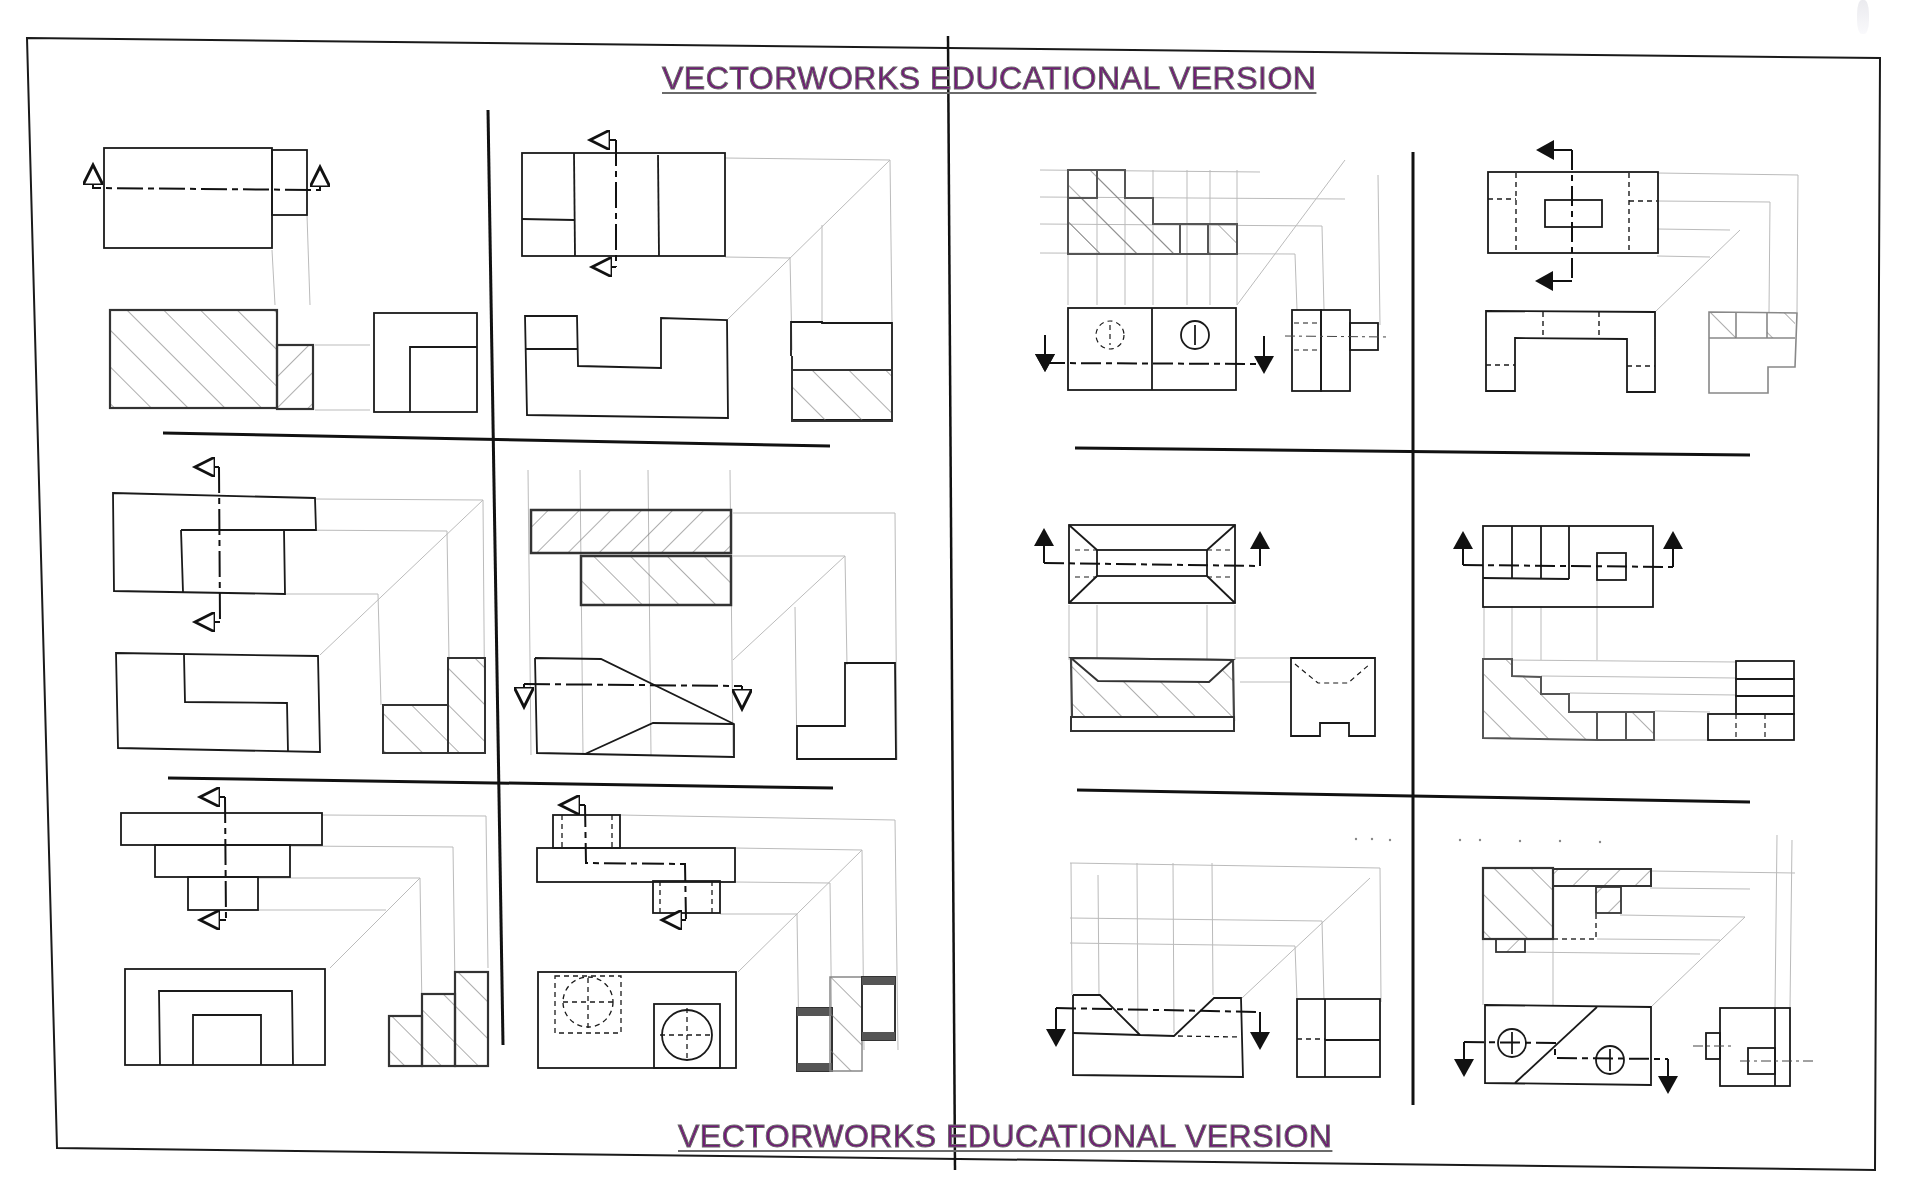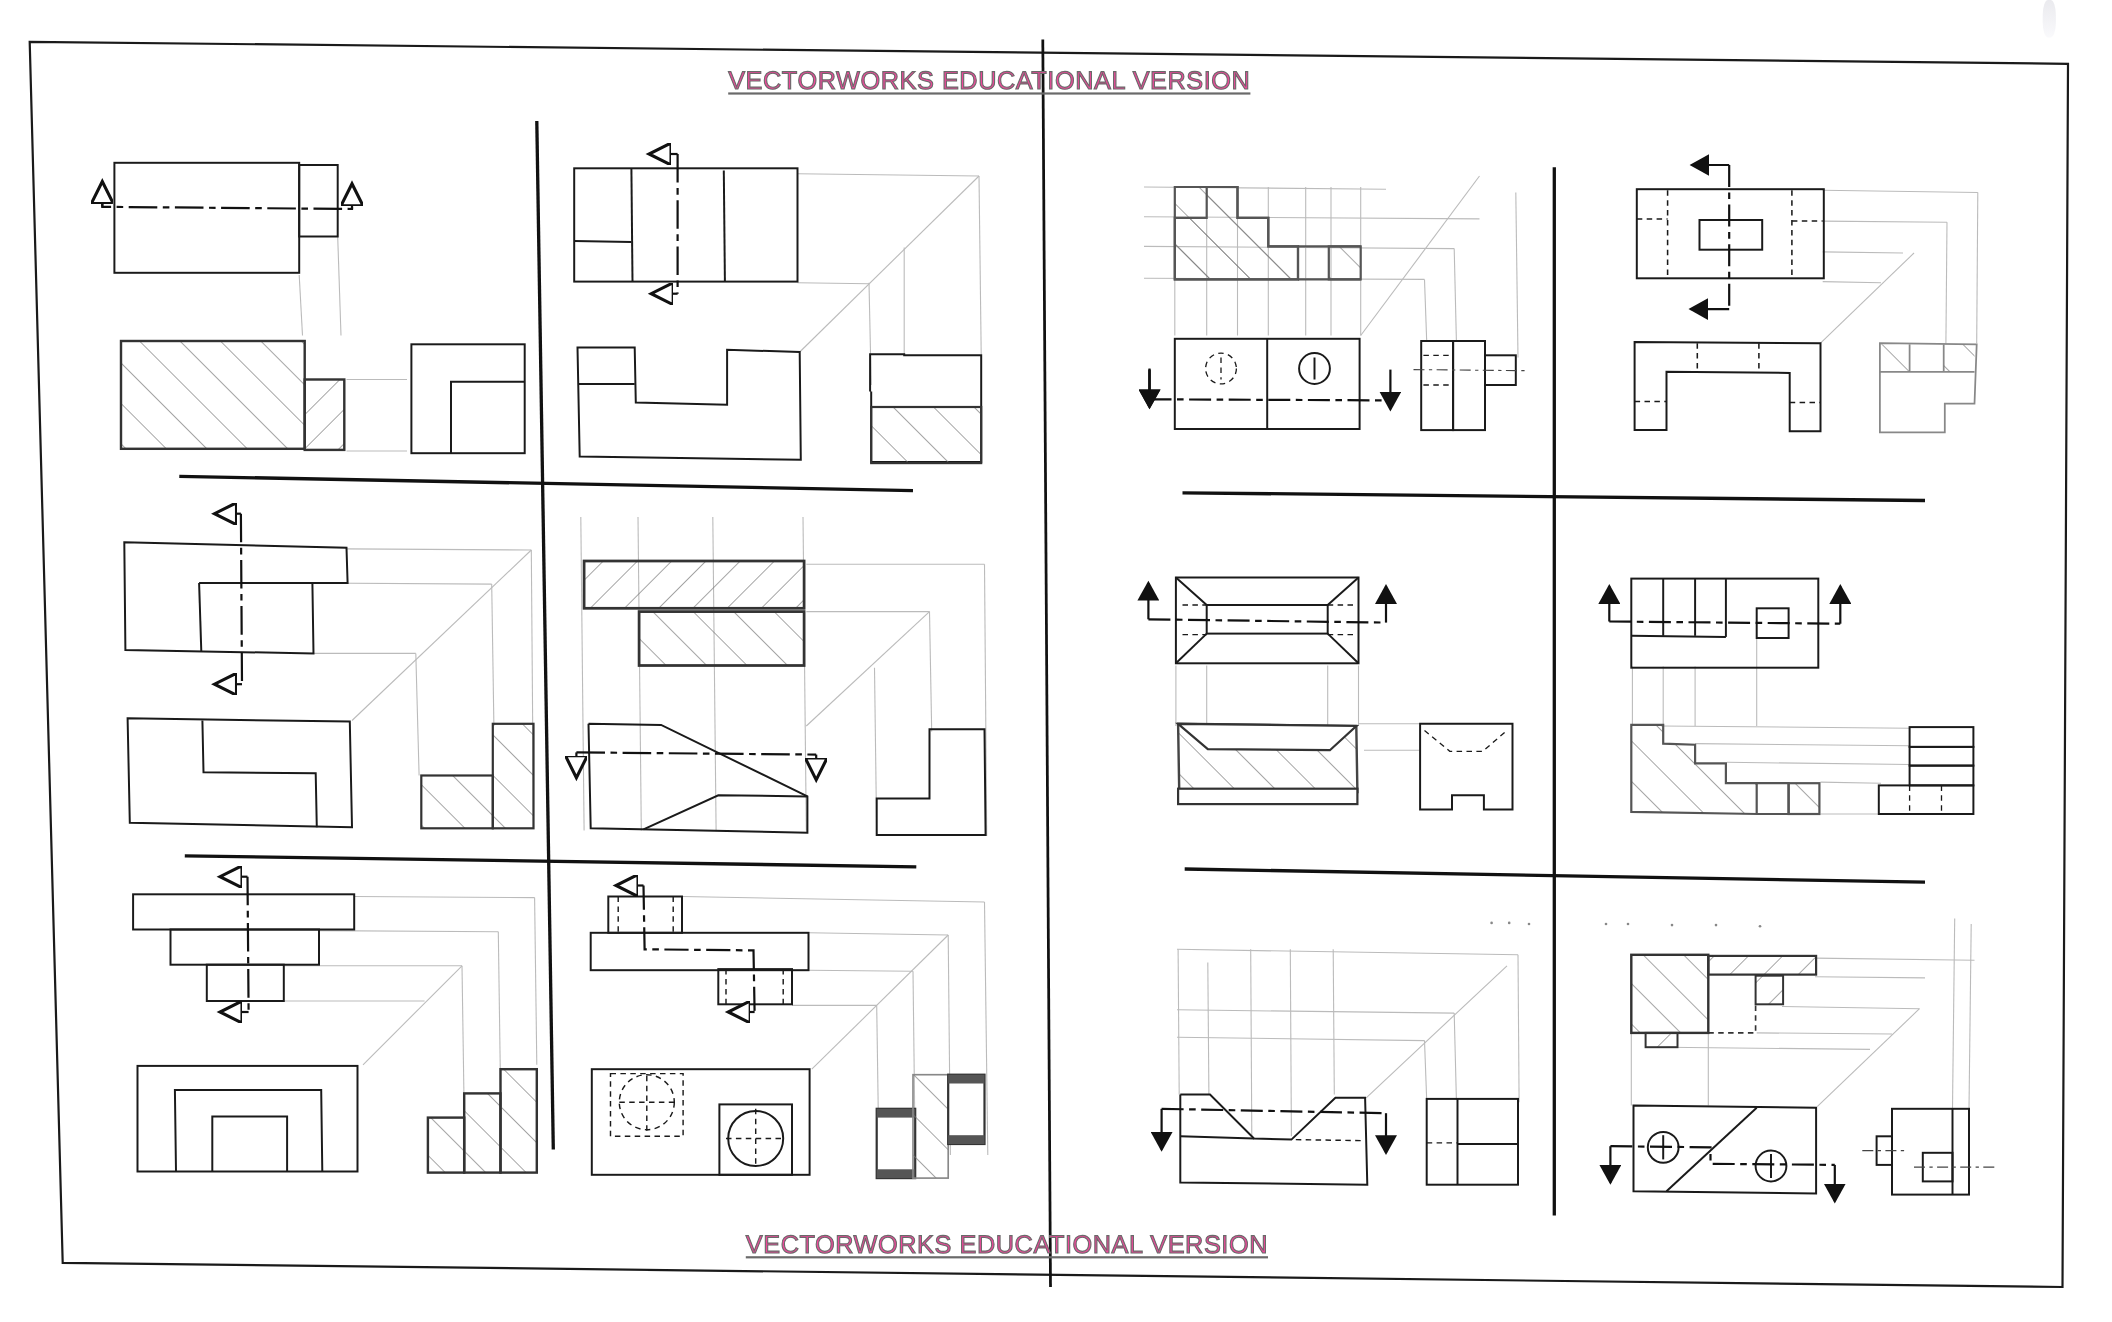--- a/index.html
+++ b/index.html
@@ -17,23 +17,23 @@
     #sheet {
       position: absolute;
       left: 0;
       top: 0;
       width: 1920px;
       height: 1202px;
     }
     .watermark {
       position: absolute;
       font-family: "Liberation Sans", sans-serif;
-      font-size: 23px;
+      font-size: 32px;
       letter-spacing: 0.5px;
-      color: #ec4899;
+      color: #701a75;
       -webkit-text-stroke: 1px #6a6a6a;
       text-decoration: underline;
       text-decoration-color: #6a6a6a;
       text-decoration-thickness: 2px;
       text-underline-offset: 3px;
       white-space: nowrap;
     }
     #wm-top { left: 662px; top: 60px; }
     #wm-bottom { left: 678px; top: 1118px; }
     .smudge {

